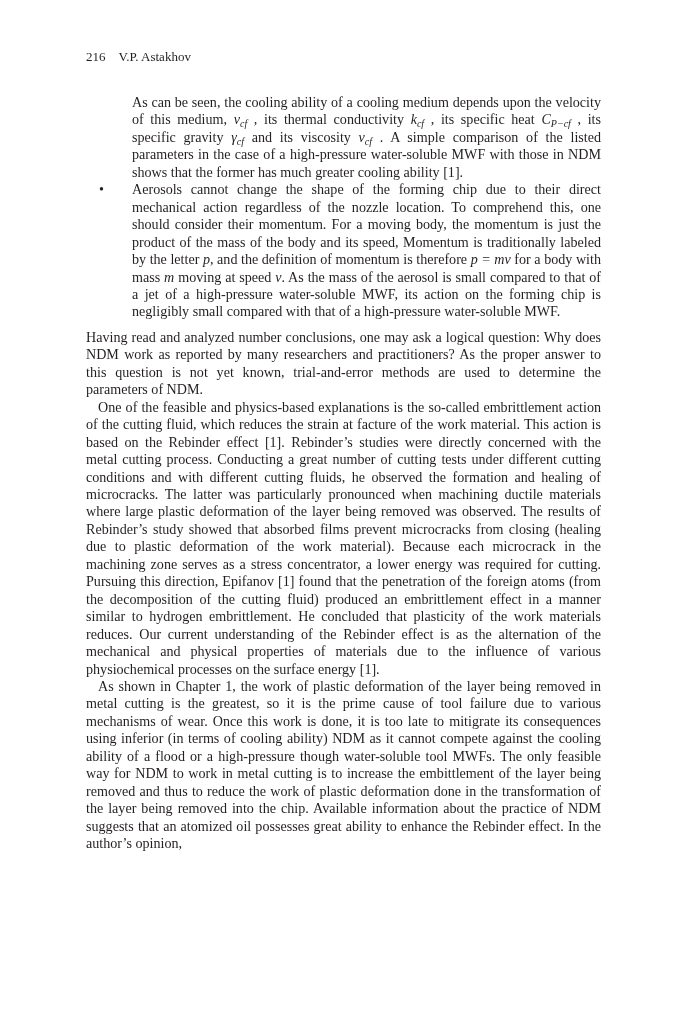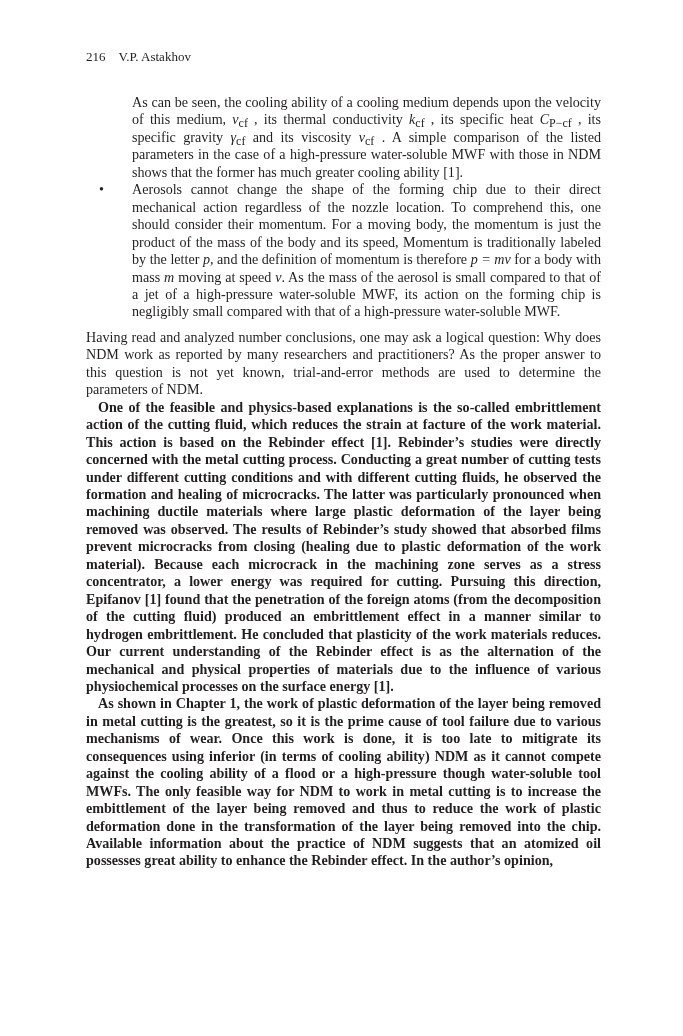--- a/index.html
+++ b/index.html
@@ -7,23 +7,23 @@
          font-family: "Liberation Serif", "DejaVu Serif", serif; color: #231f20; }
   .header { position: absolute; left: 86px; top: 49px; font-size: 13px; }
   .header .pno { margin-right: 10px; }
   .body { position: absolute; left: 86px; top: 94px; width: 515px;
           font-size: 14.1px; line-height: 17.45px; text-align: justify; }
   .indent-block { margin-left: 46px; }
   .bullet-item { position: relative; }
   .bullet { position: absolute; left: -33px; top: 0; }
   .para { margin: 0; }
   .gap { margin-top: 8px; }
-  .first { text-indent: 12px; font-weight: bold; }
+  .first { text-indent: 12px; }
   i { font-style: italic; }
-  sub { font-size: 12px; vertical-align: -3px; line-height: 0; }
+  sub { font-size: 10px; vertical-align: -3px; line-height: 0; font-style: italic; }
 </style>
 </head>
 <body>
 
 <div class="header">
   <span class="pno">216</span>
   <span>V.P. Astakhov</span>
 </div>
 
 <div class="body">

